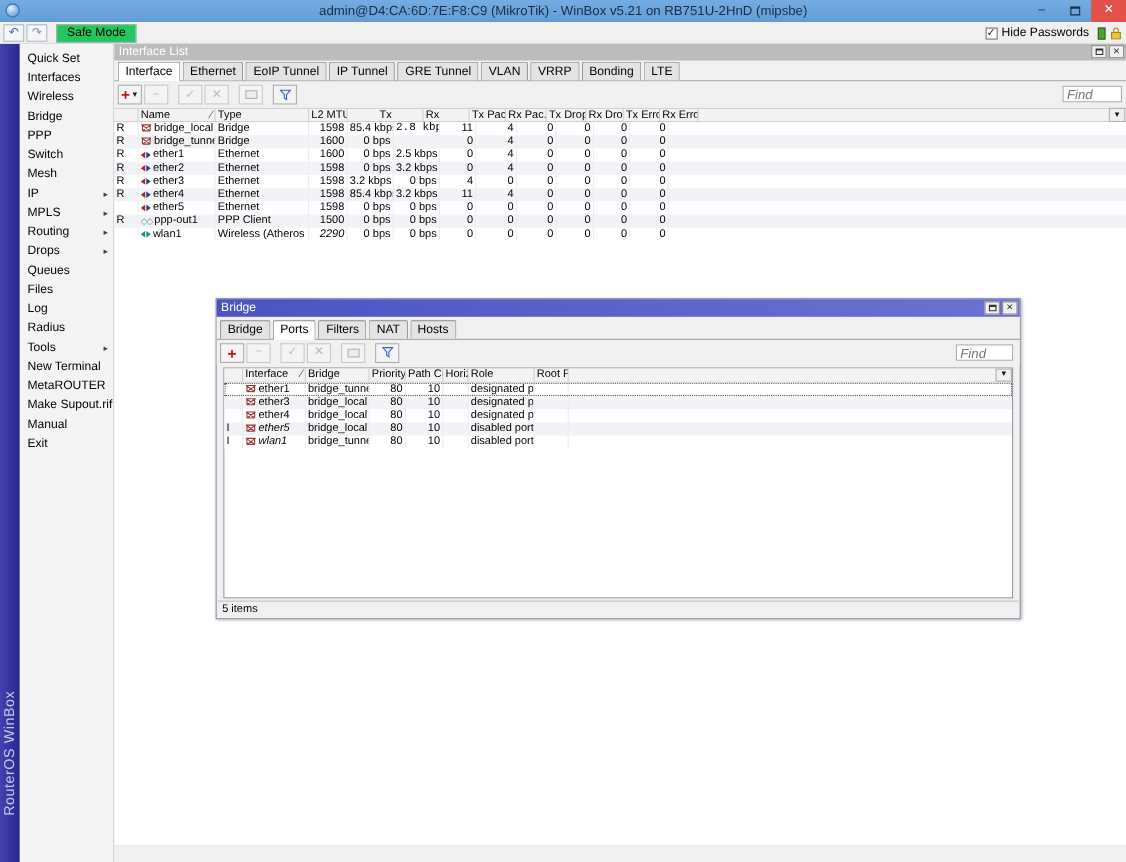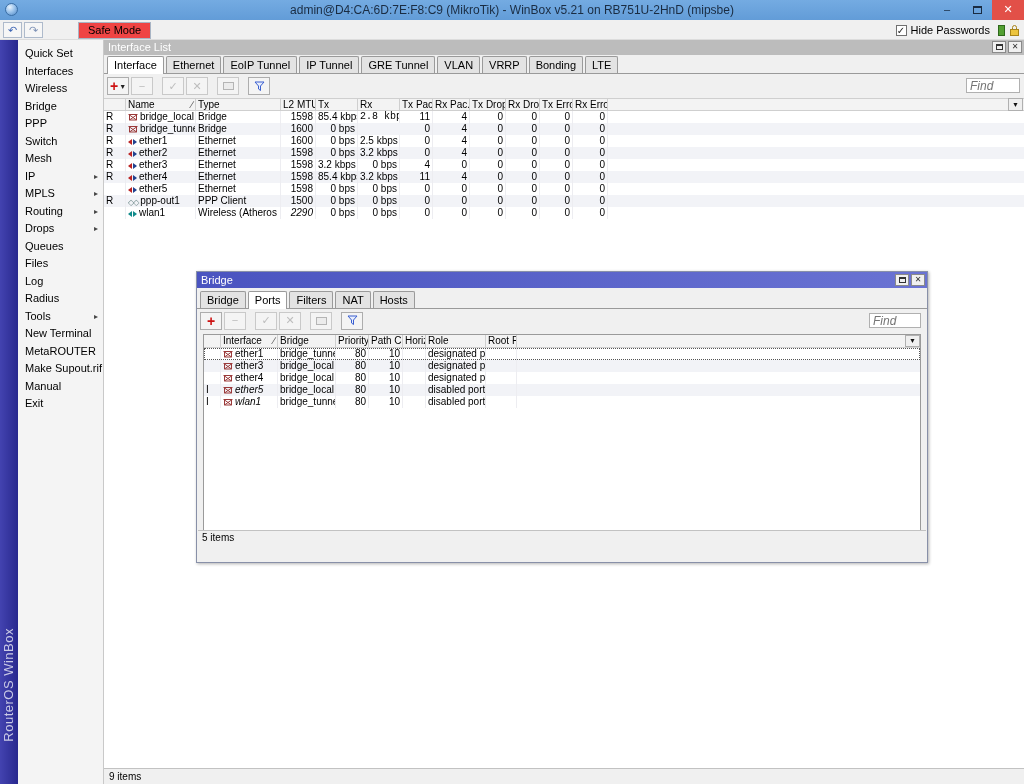--- a/index.html
+++ b/index.html
@@ -15,21 +15,21 @@
   .btn-min { right:62px; width:30px; }
   .btn-restore { right:32px; width:30px; }
   .restore-glyph { display:inline-block; width:9px; height:8px; border:1px solid #1a2c42; border-top-width:2px; background:transparent; margin-top:6px; }
   .btn-close { right:0; width:32px; background:#e25048; color:#fff; font-size:11px; }
 
   
   .main-toolbar { position:absolute; left:0; top:20px; width:1024px; height:20px; background:#f0f0f0; border-bottom:1px solid #dcdcdc; }
   .mtb-btn { position:absolute; top:2px; width:19px; height:16px; border:1px solid #aebacb; background:#f6f6f6; text-align:center; line-height:14px; font-size:11px; }
   .undo-btn { left:3px; color:#3c64b4; }
   .redo-btn { left:24px; color:#7e92b6; }
-  .safe-mode-btn { position:absolute; left:51px; top:2px; height:17px; padding:0 9px; border:1px solid #a8b4c4; background:#ef4444; font-size:11px; line-height:15px;margin-left:27px; }
+  .safe-mode-btn { position:absolute; left:51px; top:2px; height:17px; padding:0 9px; border:1px solid #a8b4c4; background:#22c55e; font-size:11px; line-height:15px; }
   .right-cluster { position:absolute; right:4px; top:2px; height:16px; display:flex; align-items:center; gap:4px; }
   .checkbox { width:11px; height:11px; border:1px solid #707070; background:#fff; font-size:10px; line-height:10px; text-align:center; color:#222; }
   .hp-label { font-size:11px; }
   .green-bar { width:7px; height:11px; background:#53a033; border:1px solid #2e681c; margin-left:4px; }
 
   
   .left-strip { position:absolute; left:0; top:40px; width:18px; height:744px; background:linear-gradient(90deg,#4343b0,#28288e); }
   .brand { position:absolute; left:1px; bottom:42px; writing-mode:vertical-rl; transform:rotate(180deg);
            color:#c9c9e6; font-size:13px; letter-spacing:0.5px; }
 
@@ -85,21 +85,21 @@
 
   .il-status { position:absolute; left:0; right:0; bottom:0; height:16px; background:#f0f0f0; border-top:1px solid #c2c2c2;
                font-size:10px; line-height:15px; padding-left:5px; }
 
   
   .bridge-window { position:absolute; left:92px; top:231px; width:732px; height:292px; background:#f0f0f0;
                    border:1px solid #8890a8; box-shadow:1px 1px 3px rgba(0,0,0,.3); }
   .win-title-active { position:relative; height:16px; background:linear-gradient(90deg,#4a54c0,#6a73d3); color:#fff;
                       font-size:11px; line-height:16px; padding-left:4px; }
   .br-tablewrap { position:absolute; left:6px; right:6px; top:62px; bottom:18px; background:#fff; border:1px solid #9a9a9a; }
-  .br-status { position:absolute; left:1px; right:1px; bottom:1px; height:31px; background:#f0f0f0; border-top:1px solid #c2c2c2;
+  .br-status { position:absolute; left:1px; right:1px; bottom:1px; height:15px; background:#f0f0f0; border-top:1px solid #c2c2c2;
                font-size:10px; line-height:14px; padding-left:4px; }
 </style>
 </head>
 <body>
 
 <div class="titlebar">
   <div class="app-icon"></div>
   <div class="title-text">admin@D4:CA:6D:7E:F8:C9 (MikroTik) - WinBox v5.21 on RB751U-2HnD (mipsbe)</div>
   <div class="cap-btn btn-min">–</div>
   <div class="cap-btn btn-restore"><span class="restore-glyph"></span></div>
@@ -193,21 +193,21 @@
             <path d="M1 1 h9 l-3.5 4 v4.5 l-2 -1.5 v-3 z" fill="#e8eefc" stroke="#3a5fd0"></path>
           </svg>
       </div>
       <input class="find-box" placeholder="Find" style="">
     </div>
     <div class="tbl-header" id="il-header">
         <div class="th" style="width: 22px;"><span></span></div>
         <div class="th" style="width: 70px;"><span>Name</span><span class="sort">∕</span></div>
         <div class="th" style="width: 85px;"><span>Type</span></div>
         <div class="th" style="width: 35px;"><span>L2 MTU</span></div>
-        <div class="th" style="width: 42px;"><span>Tx</span></div>
+        <div class="th" style="width: 42px; margin-left: 27px;"><span>Tx</span></div>
         <div class="th" style="width: 42px;"><span>Rx</span></div>
         <div class="th" style="width: 33px;"><span>Tx Pac...</span></div>
         <div class="th" style="width: 37px;"><span>Rx Pac...</span></div>
         <div class="th" style="width: 36px;"><span>Tx Drops</span></div>
         <div class="th" style="width: 34px;"><span>Rx Drops</span></div>
         <div class="th" style="width: 33px;"><span>Tx Errors</span></div>
         <div class="th" style="width: 35px;"><span>Rx Errors</span></div>
         <div class="th fill" style="margin-right: 16px;"></div>
       </div>
     <div class="hdr-drop" style="right:1px; top:58px;">▼</div>
@@ -369,21 +369,20 @@
           <div class="td r" style="width: 42px;"><span>0 bps</span></div>
           <div class="td r" style="width: 33px;"><span>0</span></div>
           <div class="td r" style="width: 37px;"><span>0</span></div>
           <div class="td r" style="width: 36px;"><span>0</span></div>
           <div class="td r" style="width: 34px;"><span>0</span></div>
           <div class="td r" style="width: 33px;"><span>0</span></div>
           <div class="td r" style="width: 35px;"><span>0</span></div>
           <div class="td fill"></div>
         </div>
       </div>
-    <div class="il-status">9 items</div>
   </div>
 
   <div class="bridge-window">
     <div class="win-title-active">
       <span>Bridge</span>
       <span class="wbtns" style="top:2px;">
         <span class="wbtn"><span class="shade-glyph"></span></span>
         <span class="wbtn">✕</span>
       </span>
     </div>

